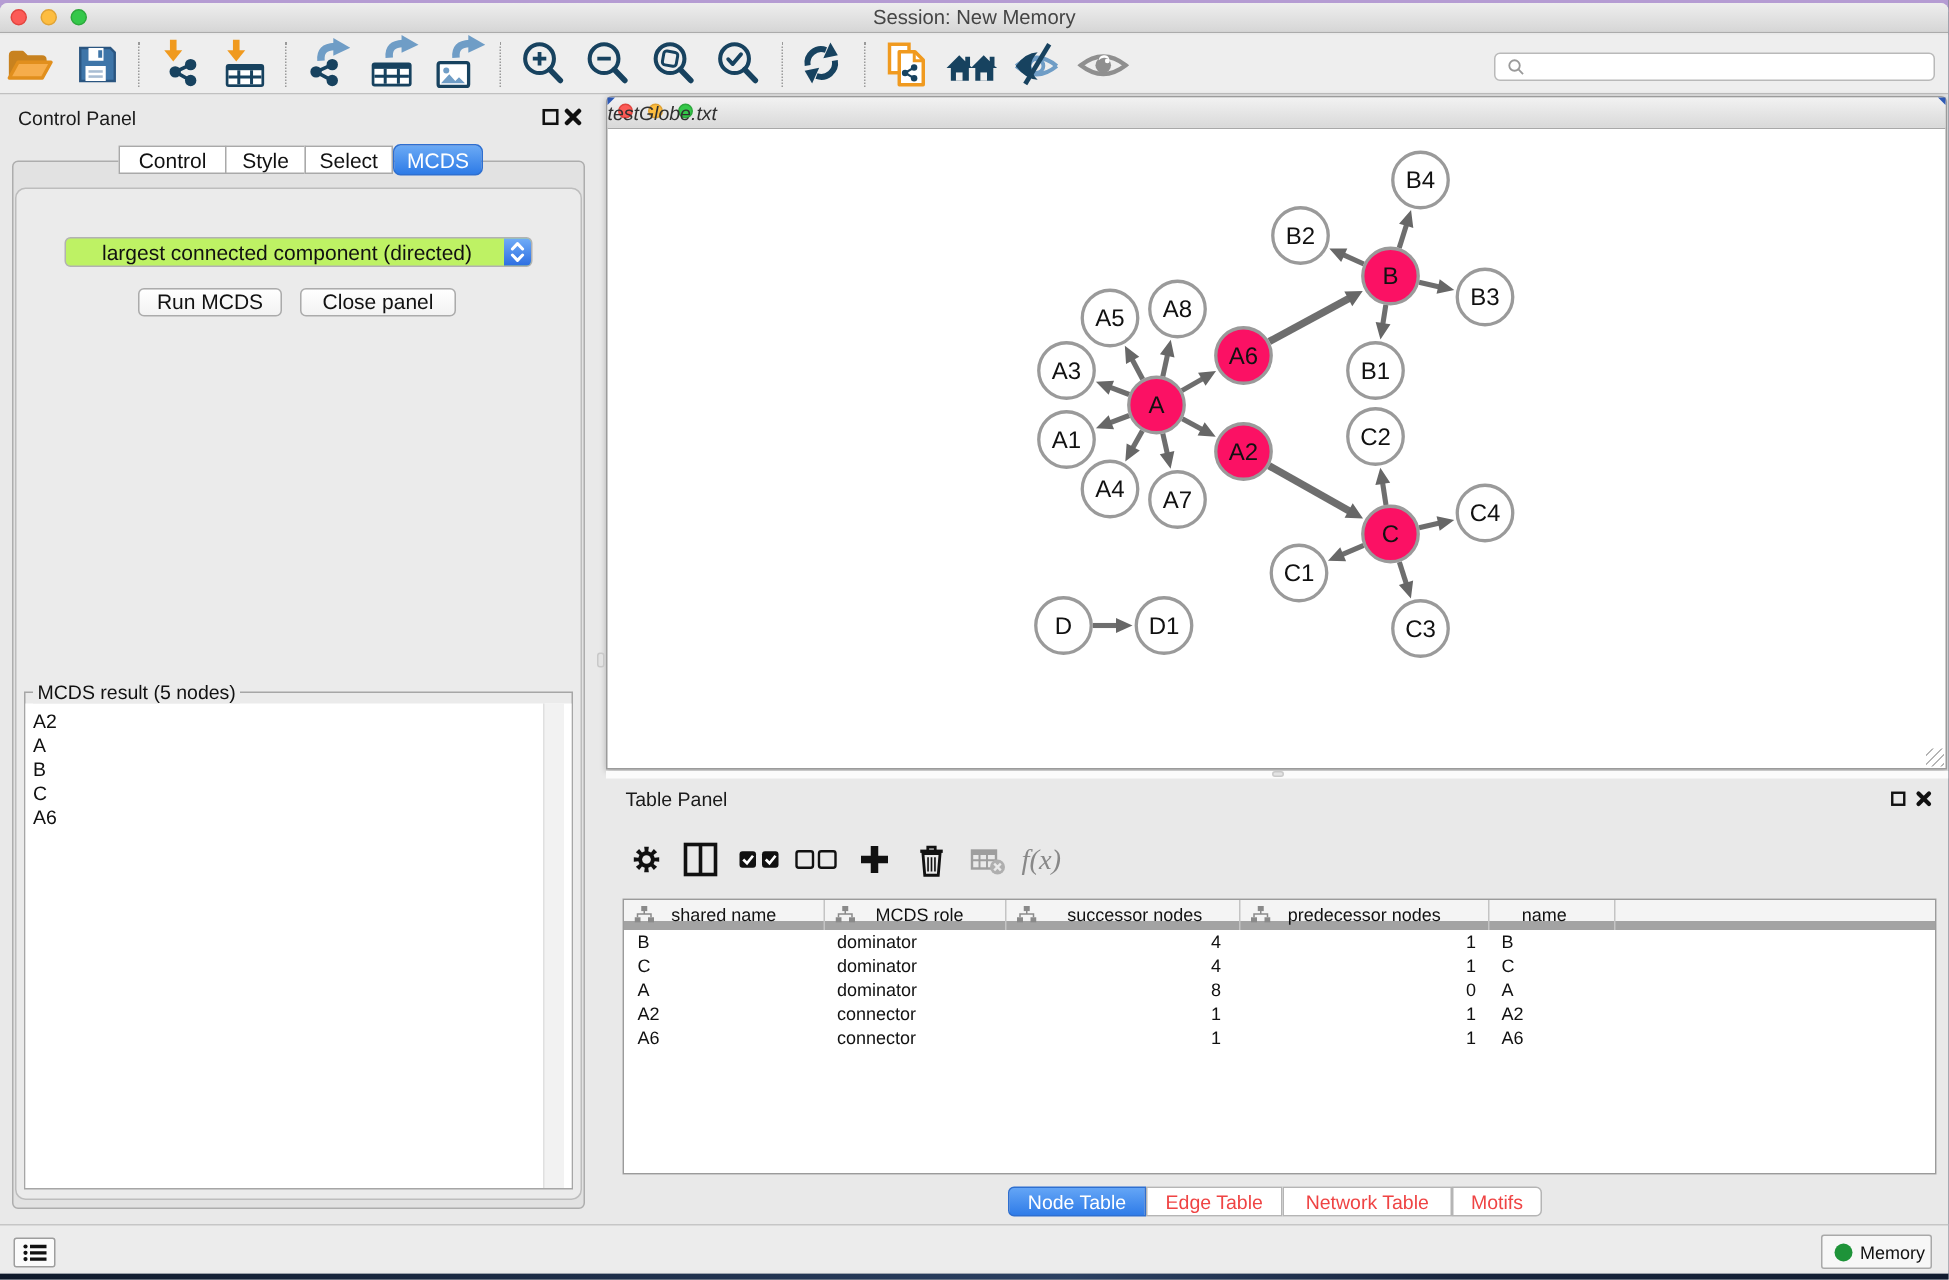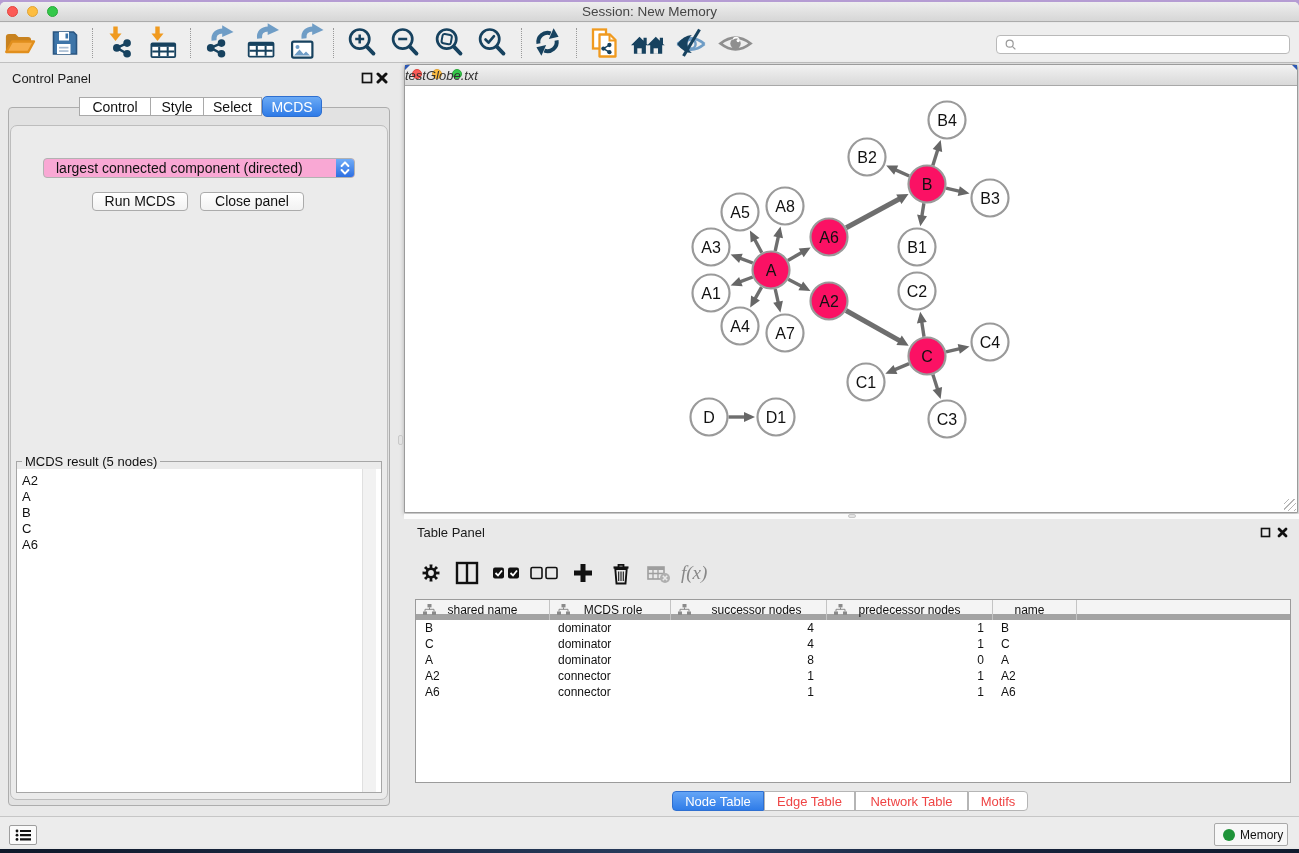--- a/index.html
+++ b/index.html
@@ -22,21 +22,21 @@
 #search{position:absolute;left:996px;top:12px;width:294px;height:19px;background:#fff;border:1px solid #b9b9b9;border-radius:4px;}
 
 #cp-title{position:absolute;left:12px;top:69px;font-size:13px;color:#1a1a1a;}
 .hicon{position:absolute;}
 #cp-box{position:absolute;left:8px;top:105px;width:382px;height:699px;background:#e2e2e2;border:1px solid #adadad;border-radius:4px;}
 #cp-inner{position:absolute;left:10px;top:123px;width:378px;height:675px;background:#ebebeb;border:1px solid #bdbdbd;border-radius:7px;}
 .tab{position:absolute;top:95px;height:19px;background:#fff;border:1px solid #a9a9a9;font-size:14px;color:#111;text-align:center;line-height:18px;}
 #tab-mcds{position:absolute;top:94px;height:21px;border-radius:5px;background:linear-gradient(#6baaf5,#2e7be7);
  color:#fff;font-size:14px;text-align:center;line-height:20px;border:1px solid #2e6fd0;}
 #opt-label{position:absolute;left:10px;top:134px;width:378px;text-align:center;font-size:14px;color:#111;}
-#dropdown{position:absolute;left:43px;top:156px;width:312px;height:20px;background:#f9a8d4;border:1px solid #b2b2b2;border-radius:4px;font-size:14px;color:#111;line-height:18px;padding-left:12px;}
+#dropdown{position:absolute;left:43px;top:156px;width:312px;height:20px;background:#bef264;border:1px solid #b2b2b2;border-radius:4px;font-size:14px;color:#111;line-height:18px;padding-left:24px;}
 #dd-step{position:absolute;right:0;top:0;width:18px;height:18px;border-radius:0 3px 3px 0;background:linear-gradient(#70acf7,#2d6fe2);}
 .btn{position:absolute;top:190px;height:19px;background:linear-gradient(#ffffff,#f2f2f2);border:1px solid #ababab;border-radius:4px;font-size:14px;color:#111;text-align:center;line-height:17px;}
 #fs{position:absolute;left:16px;top:459px;width:366px;height:332px;border:1px solid #a6a6a6;}
 #fs-legend{position:absolute;left:22px;top:452px;background:#ebebeb;padding:0 3px;font-size:13px;color:#111;}
 #fs-list{position:absolute;left:17px;top:467px;width:364px;height:323px;background:#fff;}
 #fs-scroll{position:absolute;right:5px;top:0;width:14px;height:323px;background:#f2f2f2;border-left:1px solid #e0e0e0;}
 #fs-items{position:absolute;left:5px;top:4px;font-size:13px;color:#111;line-height:16px;}
 
 #nw{position:absolute;left:404px;top:62px;width:894px;height:449px;background:#fff;border:1px solid #9b9b9b;border-radius:4px 4px 0 0;box-shadow:0 1px 4px rgba(0,0,0,.25);}
 #nw-tb{position:absolute;left:0;top:0;width:892px;height:21px;background:linear-gradient(#f2f2f2,#d9d9d9);border-bottom:1px solid #a8a8a8;border-radius:4px 4px 0 0;}

